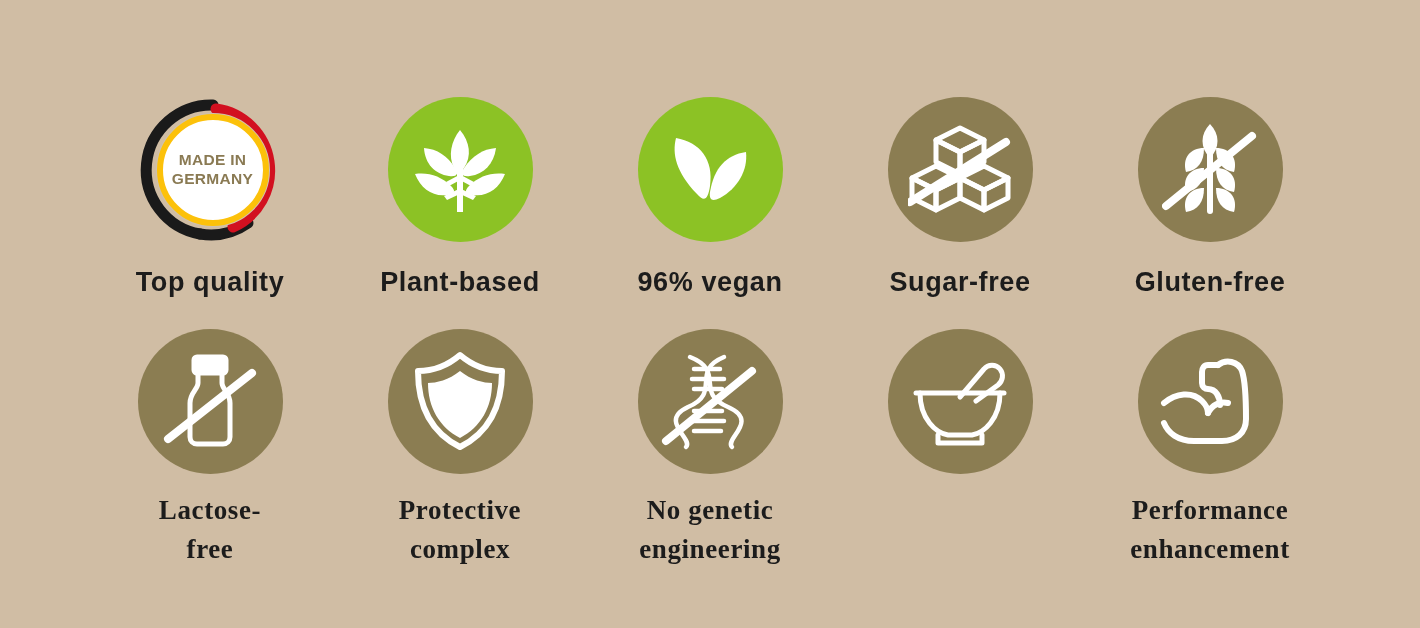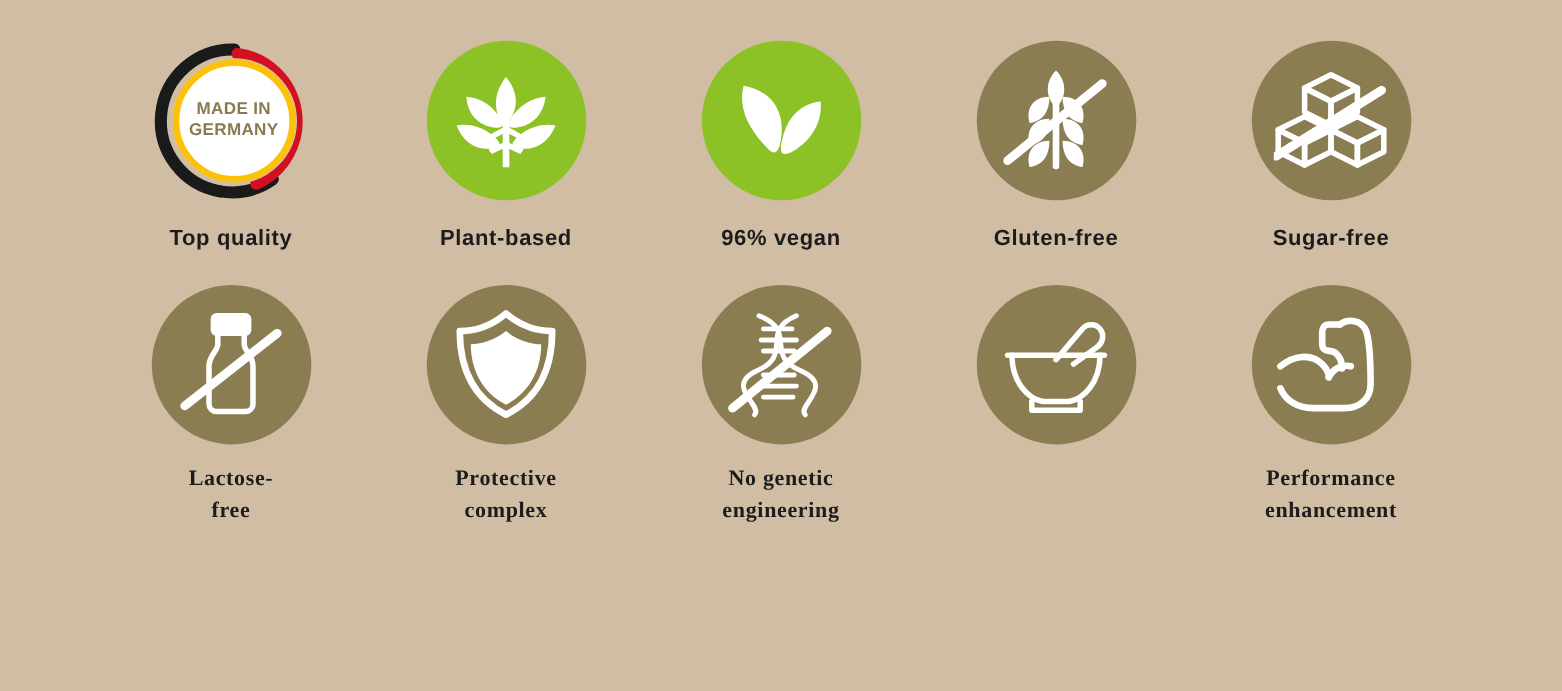--- a/index.html
+++ b/index.html
@@ -13,21 +13,21 @@
   body {
     background: #d0bda4;
     font-family: "Liberation Sans", sans-serif;
   }
 
   .board {
     width: 1420px;
     height: 628px;
     display: flex;
     flex-direction: column;
-    justify-content: flex-start;
+    justify-content: center;
     padding-top: 22px;
   }
 
   .row {
     display: flex;
     justify-content: center;
     align-items: flex-start;
   }
 
   .row-one { margin-bottom: 14px; }
@@ -57,21 +57,21 @@
   }
 
   .circle.green { background: #8cc225; }
   .circle.olive { background: #8b7d52; }
   .circle.plain { background: transparent; }
 
   .circle svg { display: block; }
 
   .label {
     margin-top: 6px;
-    font-size: 20px;
+    font-size: 27px;
     font-weight: bold;
     color: #1c1c1c;
     text-align: center;
     line-height: 1.42;
     letter-spacing: 0.6px;
     max-width: 240px;
     font-stretch: condensed;
   }
 
   .row-two .icon-wrap { height: 172px; }
@@ -169,47 +169,20 @@
             </g>
           </svg>
         </div>
       </div>
       <div class="label">96% vegan</div>
     </div>
 
     <div class="badge">
       <div class="icon-wrap">
         <div class="circle olive">
-          <svg width="96" height="104" viewBox="0 0 96 104">
-            <g fill="#ffffff">
-
-              <rect x="45" y="22" width="6" height="74" rx="3"></rect>
-
-              <path d="M48 6 C58 16 58 30 48 40 C38 30 38 16 48 6 Z"></path>
-
-              <path d="M42 30 C42 44 36 52 24 54 C20 40 28 30 42 30 Z"></path>
-              <path d="M54 30 C54 44 60 52 72 54 C76 40 68 30 54 30 Z"></path>
-
-              <path d="M42 50 C42 64 36 72 24 74 C20 60 28 50 42 50 Z"></path>
-              <path d="M54 50 C54 64 60 72 72 74 C76 60 68 50 54 50 Z"></path>
-
-              <path d="M42 70 C42 84 36 92 24 94 C20 80 28 70 42 70 Z"></path>
-              <path d="M54 70 C54 84 60 92 72 94 C76 80 68 70 54 70 Z"></path>
-            </g>
-
-            <path d="M4 88 L90 18" stroke="#ffffff" stroke-width="8" stroke-linecap="round" fill="none"></path>
-          </svg>
-        </div>
-      </div>
-      <div class="label">Gluten-free</div>
-    </div>
-
-    <div class="badge">
-      <div class="icon-wrap">
-        <div class="circle olive">
           <svg width="104" height="100" viewBox="0 0 104 100">
             <g fill="none" stroke="#ffffff" stroke-width="5" stroke-linejoin="round" stroke-linecap="round">
 
               <path d="M52 8 L76 20 L52 32 L28 20 Z"></path>
               <path d="M28 20 L28 42 L52 54 L52 32 Z"></path>
               <path d="M76 20 L76 42 L52 54 L52 32 Z"></path>
 
               <path d="M28 46 L52 58 L28 70 L4 58 Z"></path>
               <path d="M4 58 L4 78 L28 90 L28 70 Z"></path>
               <path d="M52 58 L52 78 L28 90 L28 70 Z"></path>
@@ -218,20 +191,47 @@
               <path d="M52 58 L52 78 L76 90 L76 70 Z"></path>
               <path d="M100 58 L100 78 L76 90 L76 70 Z"></path>
             </g>
 
             <path d="M2 82 L98 22" stroke="#ffffff" stroke-width="8" stroke-linecap="round" fill="none"></path>
             <path d="M2 82 L98 22" stroke="#8b7d52" stroke-width="0" fill="none"></path>
           </svg>
         </div>
       </div>
       <div class="label">Sugar-free</div>
+    </div>
+
+    <div class="badge">
+      <div class="icon-wrap">
+        <div class="circle olive">
+          <svg width="96" height="104" viewBox="0 0 96 104">
+            <g fill="#ffffff">
+
+              <rect x="45" y="22" width="6" height="74" rx="3"></rect>
+
+              <path d="M48 6 C58 16 58 30 48 40 C38 30 38 16 48 6 Z"></path>
+
+              <path d="M42 30 C42 44 36 52 24 54 C20 40 28 30 42 30 Z"></path>
+              <path d="M54 30 C54 44 60 52 72 54 C76 40 68 30 54 30 Z"></path>
+
+              <path d="M42 50 C42 64 36 72 24 74 C20 60 28 50 42 50 Z"></path>
+              <path d="M54 50 C54 64 60 72 72 74 C76 60 68 50 54 50 Z"></path>
+
+              <path d="M42 70 C42 84 36 92 24 94 C20 80 28 70 42 70 Z"></path>
+              <path d="M54 70 C54 84 60 92 72 94 C76 80 68 70 54 70 Z"></path>
+            </g>
+
+            <path d="M4 88 L90 18" stroke="#ffffff" stroke-width="8" stroke-linecap="round" fill="none"></path>
+          </svg>
+        </div>
+      </div>
+      <div class="label">Gluten-free</div>
     </div>
 
   </div>
 
   <div class="row row-two">
 
     <div class="badge">
       <div class="icon-wrap">
         <div class="circle olive">
           <svg width="96" height="104" viewBox="0 0 96 104">

